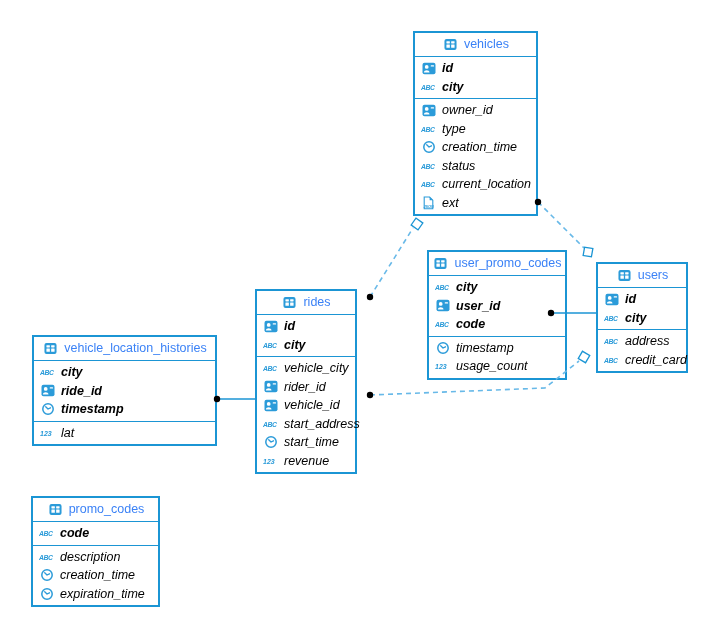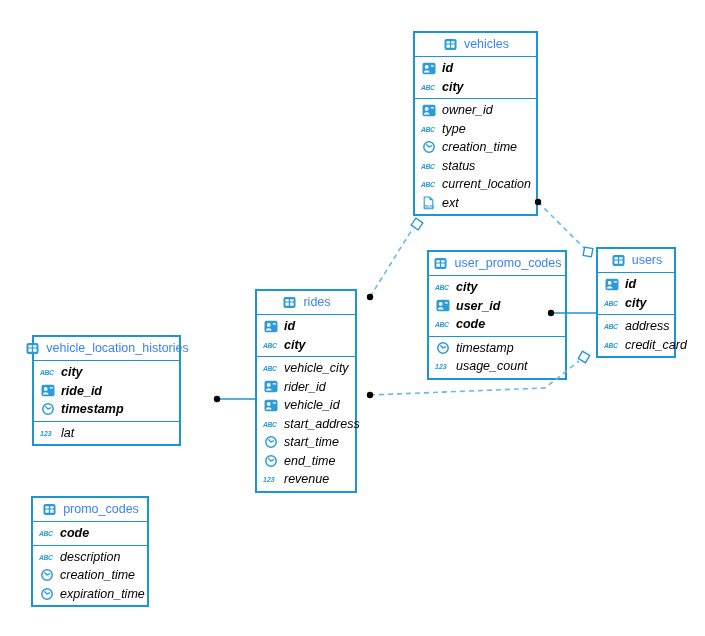--- a/index.html
+++ b/index.html
@@ -169,21 +169,21 @@
           <div class="crow">
             <span class="icon-wrap">
               <svg width="16" height="12" viewBox="0 0 16 12">
                 <text x="0" y="9" font-family="'Liberation Sans',sans-serif" font-size="7" font-weight="600" fill="#2b9bd9">123</text>
               </svg>
             </span>
             <span class="cname">usage_count</span>
           </div>
         </div>
       </div>
-      <div class="er-table" style="left: 596px; top: 247px; width: 80px;">
+      <div class="er-table" style="left: 596px; top: 262px; width: 92px;">
         <div class="thead">
           <span class="icon-wrap">
             <svg width="13" height="13" viewBox="0 0 14 14">
               <rect x="0.5" y="1" width="13" height="12" rx="2.2" fill="#2b9bd9"></rect>
               <rect x="2.6" y="3.4" width="3.7" height="2.4" rx="0.5" fill="#fff"></rect>
               <rect x="7.7" y="3.4" width="3.7" height="2.4" rx="0.5" fill="#fff"></rect>
               <rect x="2.6" y="6.9" width="3.7" height="3.7" rx="0.5" fill="#fff"></rect>
               <rect x="7.7" y="6.9" width="3.7" height="3.7" rx="0.5" fill="#fff"></rect>
             </svg>
           </span>
@@ -306,38 +306,29 @@
             <span class="icon-wrap">
               <svg width="14" height="14" viewBox="0 0 14 14">
                 <circle cx="7" cy="7" r="5.2" fill="none" stroke="#2b9bd9" stroke-width="1.5"></circle>
                 <path d="M7 7 L4.7 4.7 M7 7 L9.5 5.8" stroke="#2b9bd9" stroke-width="1.3" stroke-linecap="round" fill="none"></path>
               </svg>
             </span>
             <span class="cname">start_time</span>
           </div>
           <div class="crow">
             <span class="icon-wrap">
-              <svg width="14" height="14" viewBox="0 0 14 14">
-                <circle cx="7" cy="7" r="5.2" fill="none" stroke="#2b9bd9" stroke-width="1.5"></circle>
-                <path d="M7 7 L4.7 4.7 M7 7 L9.5 5.8" stroke="#2b9bd9" stroke-width="1.3" stroke-linecap="round" fill="none"></path>
-              </svg>
-            </span>
-            <span class="cname">end_time</span>
-          </div>
-          <div class="crow">
-            <span class="icon-wrap">
               <svg width="16" height="12" viewBox="0 0 16 12">
                 <text x="0" y="9" font-family="'Liberation Sans',sans-serif" font-size="7" font-weight="600" fill="#2b9bd9">123</text>
               </svg>
             </span>
             <span class="cname">revenue</span>
           </div>
         </div>
       </div>
-      <div class="er-table" style="left: 32px; top: 335px; width: 149px;">
+      <div class="er-table" style="left: 32px; top: 335px; width: 185px;">
         <div class="thead">
           <span class="icon-wrap">
             <svg width="13" height="13" viewBox="0 0 14 14">
               <rect x="0.5" y="1" width="13" height="12" rx="2.2" fill="#2b9bd9"></rect>
               <rect x="2.6" y="3.4" width="3.7" height="2.4" rx="0.5" fill="#fff"></rect>
               <rect x="7.7" y="3.4" width="3.7" height="2.4" rx="0.5" fill="#fff"></rect>
               <rect x="2.6" y="6.9" width="3.7" height="3.7" rx="0.5" fill="#fff"></rect>
               <rect x="7.7" y="6.9" width="3.7" height="3.7" rx="0.5" fill="#fff"></rect>
             </svg>
           </span>
@@ -377,21 +368,21 @@
           <div class="crow">
             <span class="icon-wrap">
               <svg width="16" height="12" viewBox="0 0 16 12">
                 <text x="0" y="9" font-family="'Liberation Sans',sans-serif" font-size="7" font-weight="600" fill="#2b9bd9">123</text>
               </svg>
             </span>
             <span class="cname">lat</span>
           </div>
         </div>
       </div>
-      <div class="er-table" style="left: 31px; top: 496px; width: 118px;">
+      <div class="er-table" style="left: 31px; top: 496px; width: 129px;">
         <div class="thead">
           <span class="icon-wrap">
             <svg width="13" height="13" viewBox="0 0 14 14">
               <rect x="0.5" y="1" width="13" height="12" rx="2.2" fill="#2b9bd9"></rect>
               <rect x="2.6" y="3.4" width="3.7" height="2.4" rx="0.5" fill="#fff"></rect>
               <rect x="7.7" y="3.4" width="3.7" height="2.4" rx="0.5" fill="#fff"></rect>
               <rect x="2.6" y="6.9" width="3.7" height="3.7" rx="0.5" fill="#fff"></rect>
               <rect x="7.7" y="6.9" width="3.7" height="3.7" rx="0.5" fill="#fff"></rect>
             </svg>
           </span>

